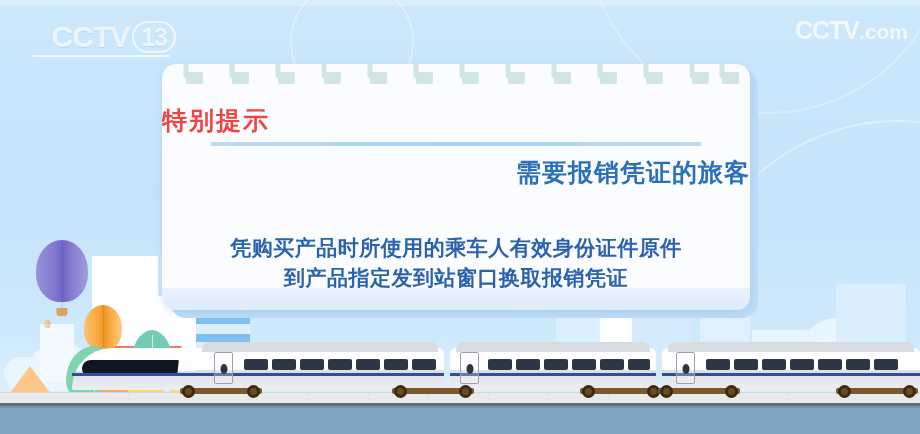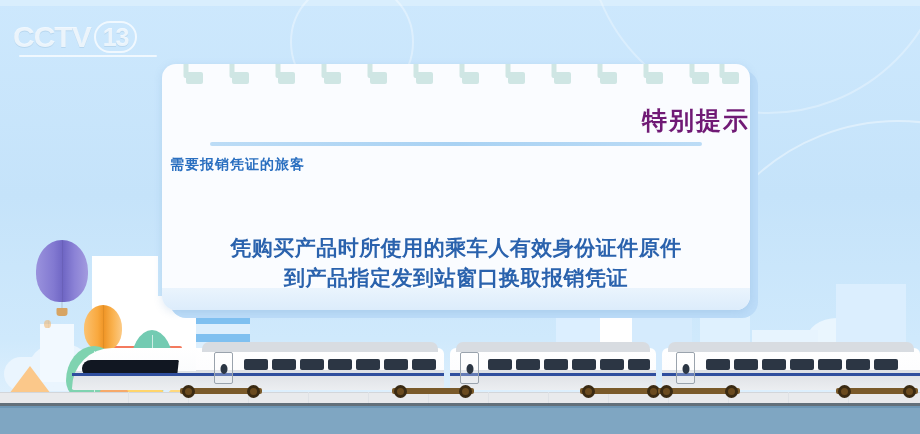--- a/index.html
+++ b/index.html
@@ -16,21 +16,21 @@
   .sky-top-strip{position:absolute;left:0;top:0;width:920px;height:6px;background:#d9eefd;}
 
   
   .arc{position:absolute;border:2px solid rgba(255,255,255,.45);border-radius:50%;}
   .arc.a1{right:-190px;top:120px;width:420px;height:420px;border-color:rgba(255,255,255,.40);}
   .arc.a2{right:-30px;top:-250px;width:360px;height:360px;border-color:rgba(255,255,255,.30);}
   .arc.a3{left:290px;top:-20px;width:120px;height:120px;border-color:rgba(255,255,255,.35);}
 
   
   .wm{position:absolute;color:rgba(255,255,255,.62);user-select:none;}
-  .cctv13{left:13px;top:20px;width:150px;text-align:left;}
+  .cctv13{left:26px;top:20px;width:150px;text-align:right;}
   .cctv13 .l1{font-size:30px;font-weight:bold;letter-spacing:-1px;line-height:34px;
       color:rgba(255,255,255,.72);text-shadow:0 1px 0 rgba(150,185,215,.35);}
   .cctv13 .l1 .num{display:inline-block;border:2px solid rgba(255,255,255,.72);
       border-radius:16px;padding:0 7px;margin-left:3px;font-size:25px;line-height:28px;
       transform:translateY(-1px);}
   .cctv13 .bar{height:2px;background:rgba(255,255,255,.7);margin:1px 6px 3px 6px;border-radius:2px;}
   .cctv13 .l2{font-size:21px;font-weight:bold;letter-spacing:10px;padding-left:10px;
       color:rgba(255,255,255,.72);}
 
   .cctvcom{right:12px;top:26px;text-align:right;}
@@ -96,27 +96,27 @@
   .card-foot{position:absolute;left:0;right:0;bottom:0;height:22px;
       background:linear-gradient(180deg,#eaf4fd 0%,#dcecfb 100%);}
 
   
   .pins{position:absolute;left:0;top:0;width:588px;height:34px;}
   .pin{position:absolute;top:-6px;}
   .pin .stem{position:absolute;left:50%;transform:translateX(-50%);width:5px;height:20px;
       background:#cfe6e4;border-radius:2px;}
   .pin .head{position:absolute;left:0;top:14px;width:17px;height:12px;background:#cfe6e4;border-radius:2px;}
 
-  .card-title{position:absolute;left:0;right:0;top:40px;text-align:right;
-      font-size:25px;font-weight:bold;color:#701a75;letter-spacing:2px;}
+  .card-title{position:absolute;left:0;right:0;top:40px;text-align:left;
+      font-size:25px;font-weight:bold;color:#ef4444;letter-spacing:2px;}
   .divider{position:absolute;left:48px;top:78px;width:492px;height:4px;
       background:linear-gradient(90deg,#bcdcf6 0%,#a9d2f3 50%,#bcdcf6 100%);border-radius:3px;}
 
-  .line-sub{position:absolute;left:0;right:0;top:92px;text-align:left;
-      font-size:14px;font-weight:bold;color:#2a6fc0;letter-spacing:1px;padding-left:8px;}
+  .line-sub{position:absolute;left:0;right:0;top:92px;text-align:right;
+      font-size:25px;font-weight:bold;color:#2a6fc0;letter-spacing:1px;}
 
   .hl-wrap{position:absolute;left:34px;top:126px;width:520px;height:36px;}
   .hl-bar{position:absolute;left:0;top:0;width:520px;height:36px;
       background:linear-gradient(180deg,#4f93d4 0%,#3d80c7 55%,#3576bd 100%);border-radius:2px;
       box-shadow:inset 0 1px 0 rgba(255,255,255,.25);}
   .hl-text{position:absolute;left:10px;top:4px;font-size:23px;font-weight:bold;color:#ffffff;letter-spacing:.5px;
       white-space:nowrap;}
   .hl-num{position:absolute;left:336px;top:-14px;font-size:47px;font-weight:bold;color:#ffffff;
       letter-spacing:-1px;line-height:50px;text-shadow:0 0 1px rgba(255,255,255,.8);}
   .hl-tail{position:absolute;left:424px;top:3px;font-size:24px;font-weight:bold;color:#ffffff;letter-spacing:1px;}
@@ -376,15 +376,18 @@
   </div>
 
   <div class="wm cctv13">
     <div class="l1">
       <span>CCTV</span><span class="num">13</span>
     </div>
     <div class="bar"></div>
   </div>
 
   <div class="wm cctvcom">
+    <div class="mainrow">
+      <span>CCTV</span><span class="com">.com</span>
+    </div>
   </div>
 
 </div>
 
 </body></html>

